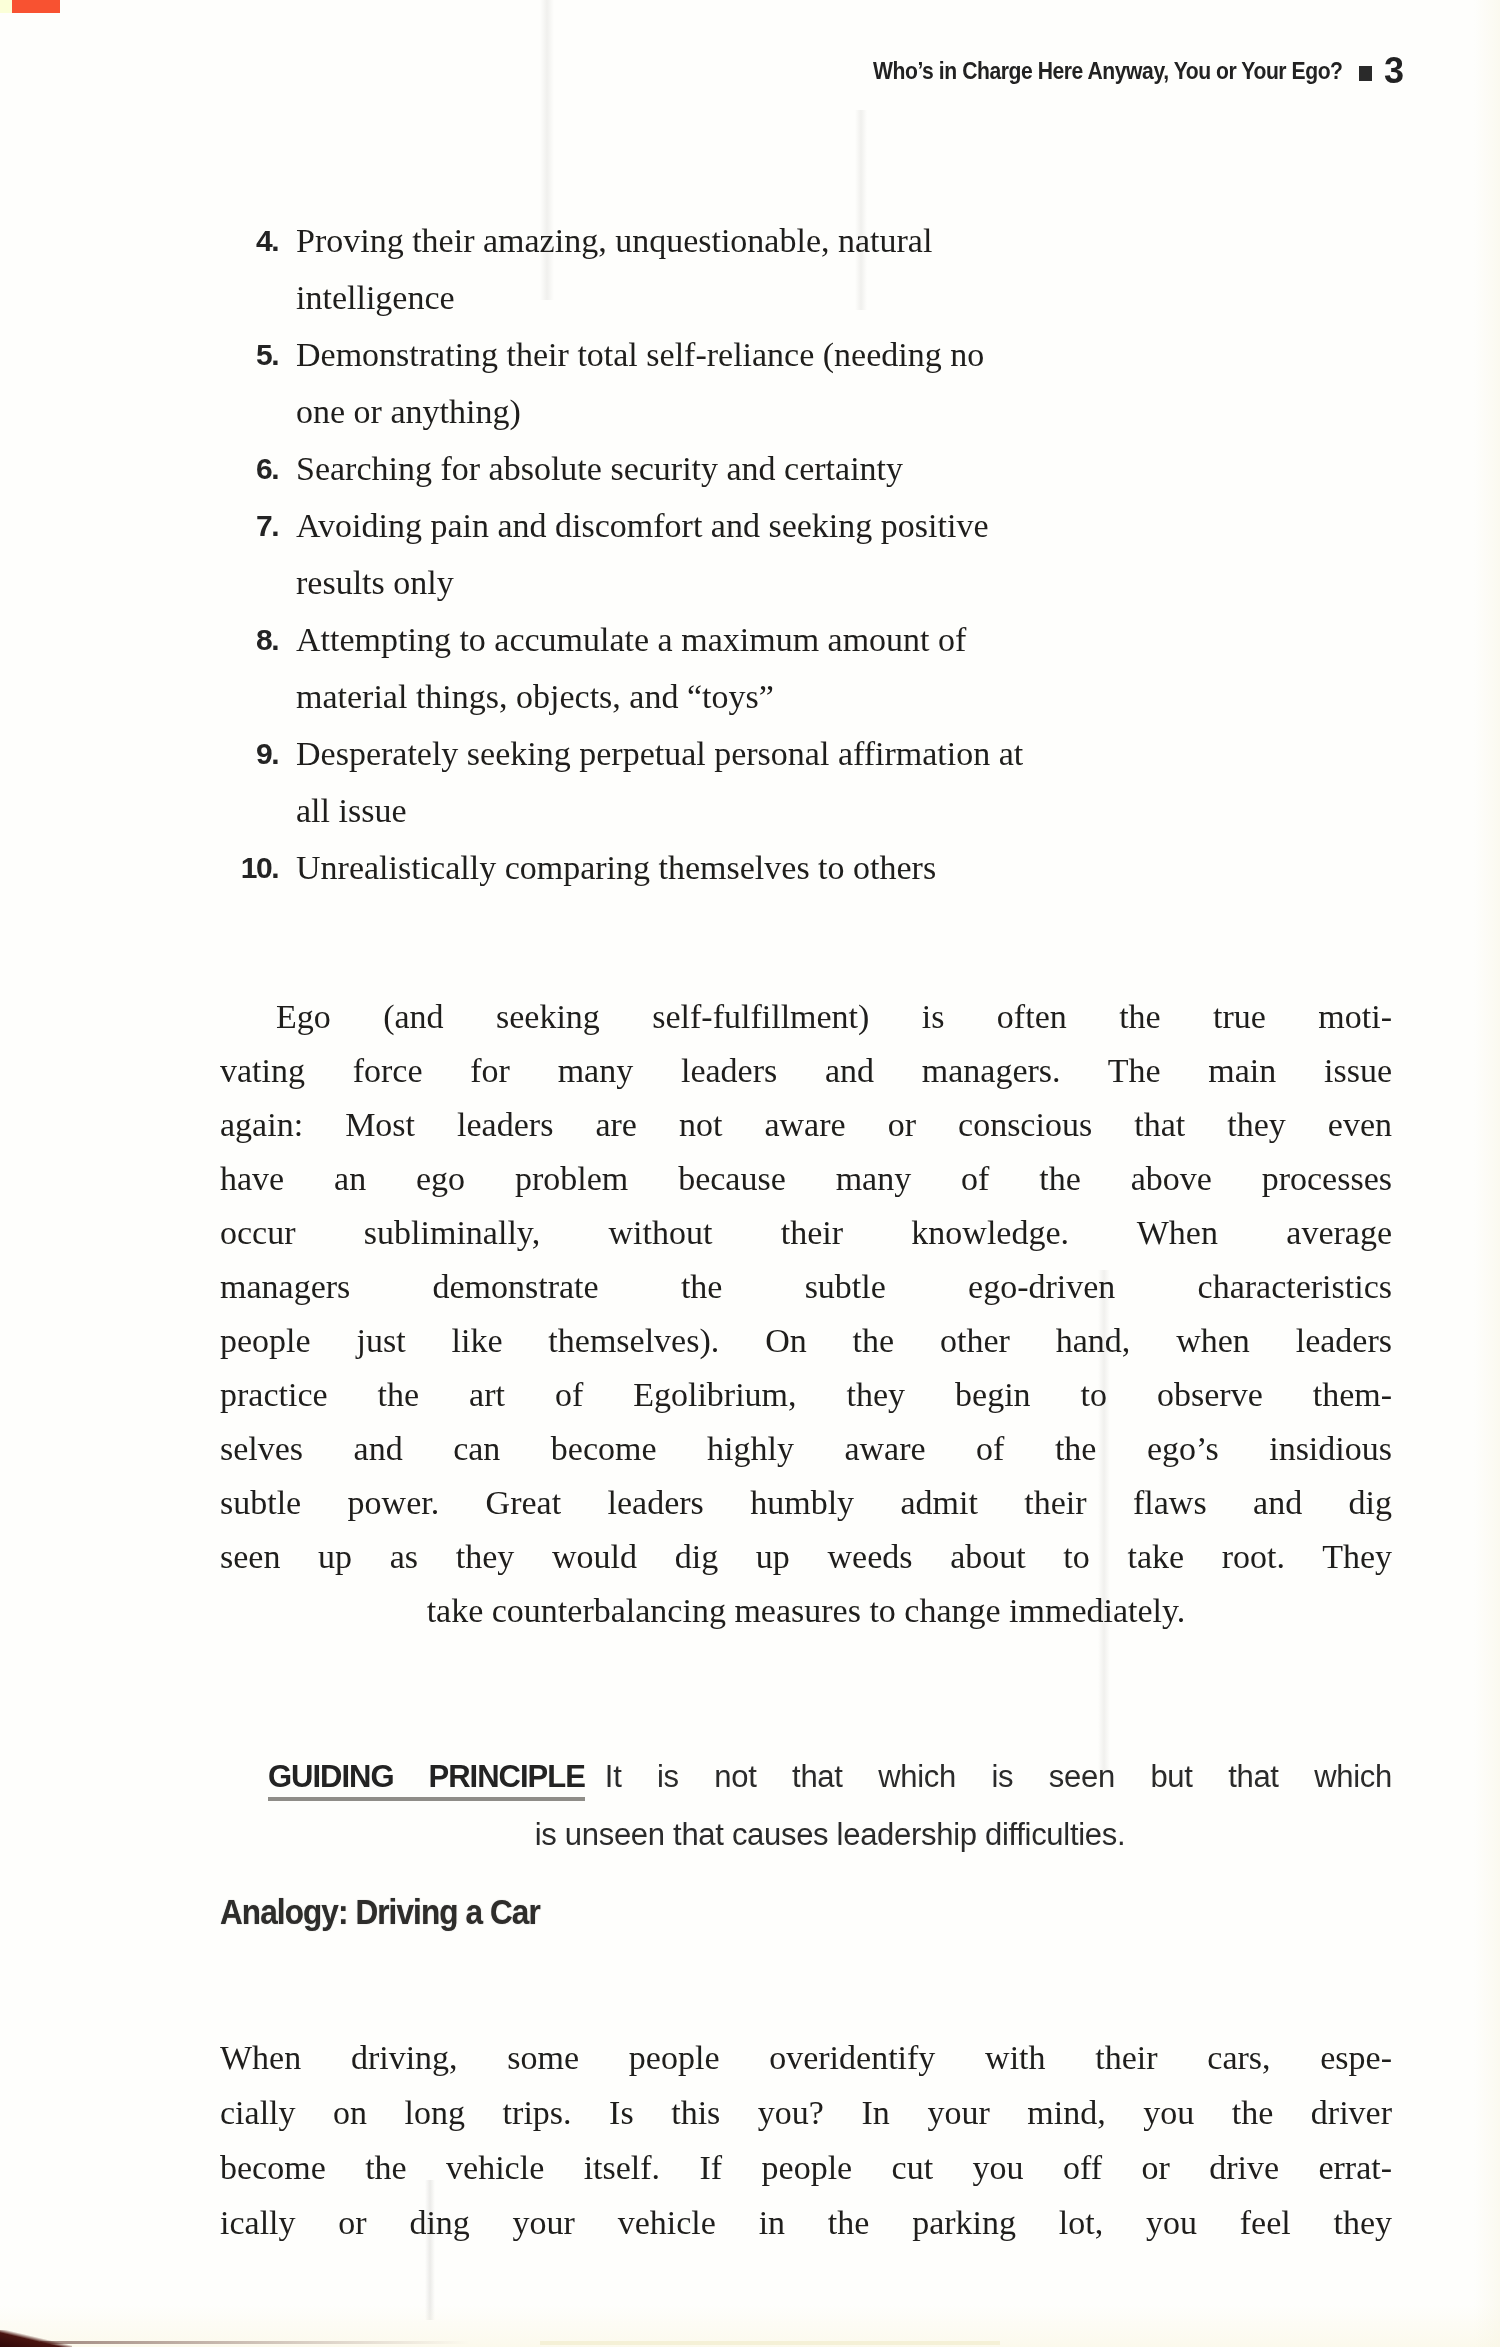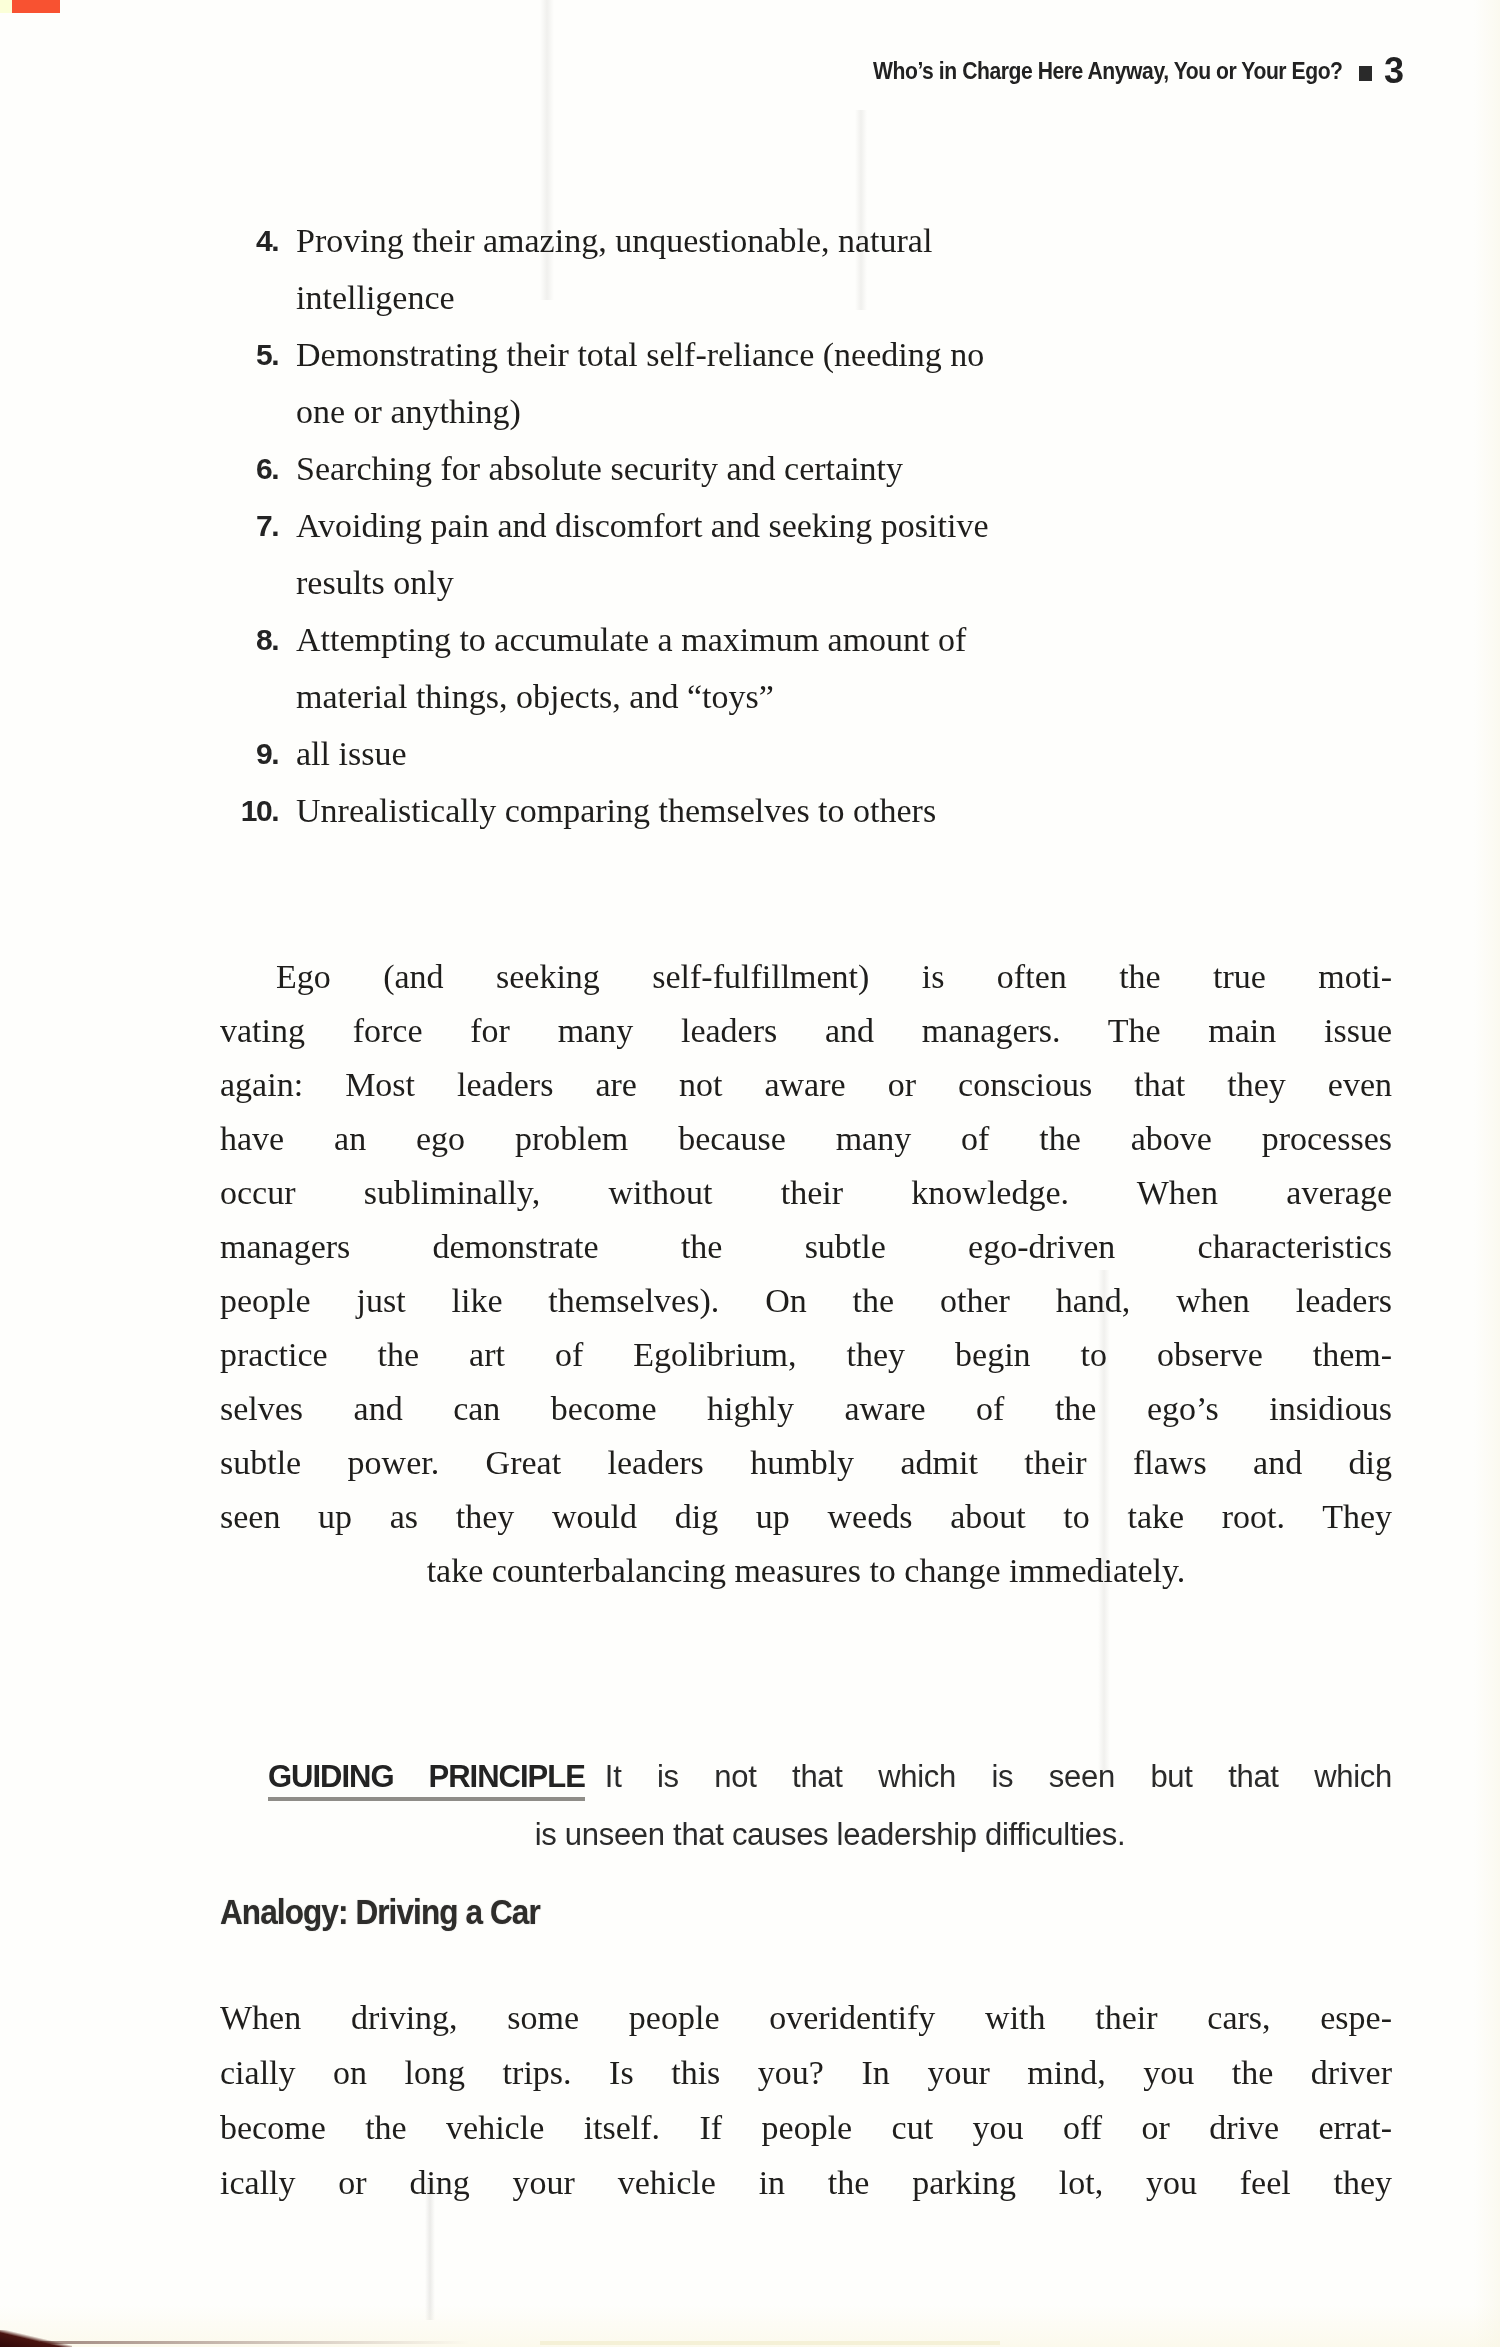--- a/index.html
+++ b/index.html
@@ -30,21 +30,21 @@
   .list-item{ display:flex; align-items:flex-start; }
   .list-num{
     flex:0 0 58px; text-align:right; margin-right:18px;
     font-family:"Liberation Sans","DejaVu Sans",sans-serif;
     font-weight:bold; font-size:30px; letter-spacing:-1.5px;
     line-height:57px; color:#242424;
   }
   .list-lines{ flex:1 1 auto; }
   .list-line{ font-size:34px; line-height:57px; white-space:nowrap; }
   
-  .para{ position:absolute; left:220px; width:1172px; }
+  .para{ position:absolute; left:220px; width:1172px;margin-top:40px; }
   .para-1{ top:950px; }
   .para-2{ top:1990px; }
   .pline{ font-size:34px; line-height:54px; }
   .para-2 .pline{ line-height:55px;font-family:Liberation Serif, serif; }
   .jline{ text-align:justify; text-align-last:justify; }
   .lline{ text-align:center; }
   .firstline{ padding-left:56px; }
   
   .gp{
     position:absolute; top:1748px; left:268px; width:1124px;
@@ -149,20 +149,21 @@
     <div class="list-num">8.</div>
     <div class="list-lines">
           <div class="list-line">Attempting to accumulate a maximum amount of</div>
           <div class="list-line">material things, objects, and “toys”</div>
         </div>
   </div>
 
   <div class="list-item">
     <div class="list-num">9.</div>
     <div class="list-lines">
+          <div class="list-line">Desperately seeking perpetual personal affirmation at</div>
           <div class="list-line">all issue</div>
         </div>
   </div>
 
   <div class="list-item">
     <div class="list-num">10.</div>
     <div class="list-lines">
           <div class="list-line">Unrealistically comparing themselves to others</div>
         </div>
   </div>

